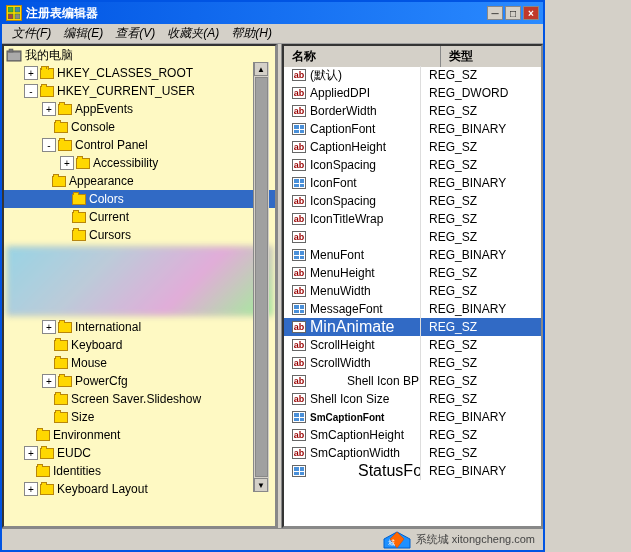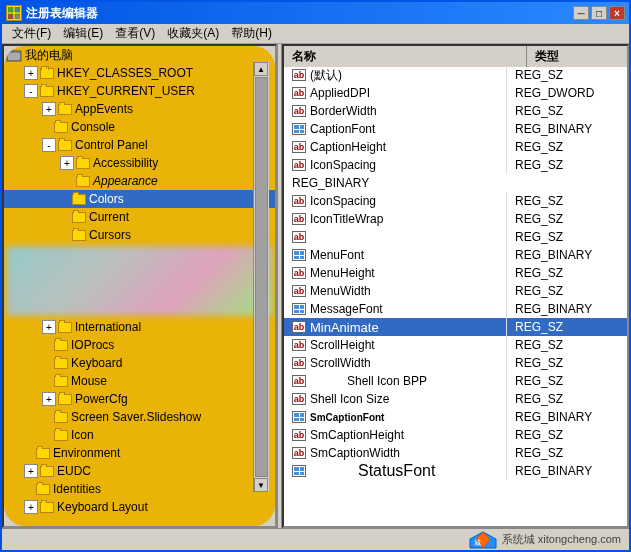--- a/index.html
+++ b/index.html
@@ -5,21 +5,21 @@
     * { margin: 0; padding: 0; box-sizing: border-box; }
     body {
       font-family: 'SimSun', 'MS Song', sans-serif;
       font-size: 12px;
       background: #d4d0c8;
       width: 631px;
       height: 552px;
       overflow: hidden;
     }
     .window {
-      width: 631px;
+      width: 545px;
       height: 552px;
       border: 2px solid #0054e3;
       background: #d4d0c8;
       display: flex;
       flex-direction: column;
     }
     .title-bar {
       background: linear-gradient(to right, #0054e3, #2a8aff);
       height: 22px;
       display: flex;
@@ -65,20 +65,21 @@
     }
     .title-btn.close { background: #c0392b; color: white; }
     .menu-bar {
       height: 20px;
       background: #d4d0c8;
       display: flex;
       align-items: center;
       padding: 0 4px;
       border-bottom: 1px solid #a0a0a0;
       flex-shrink: 0;
+      font-style: italic;
     }
     .menu-item {
       padding: 2px 6px;
       cursor: pointer;
       font-size: 12px;
       color: #000;
     }
     .main-area {
       display: flex;
       flex: 1;
@@ -199,21 +200,21 @@
     <span class="menu-item">文件(F)</span>
     <span class="menu-item">编辑(E)</span>
     <span class="menu-item">查看(V)</span>
     <span class="menu-item">收藏夹(A)</span>
     <span class="menu-item">帮助(H)</span>
   </div>
 
   <div class="main-area">
 
     <div style="display:flex; width:275px; flex-shrink:0; flex-direction:column; border:2px inset #888;">
-      <div style="flex:1; overflow:auto; background:#eab308;border-radius:21px;">
+      <div style="flex:1; overflow:auto; background:#fef9c3;">
 
         <div class="tree-item" style="padding-left:2px;">
           <svg width="16" height="14" viewBox="0 0 16 14" style="margin-right:3px; flex-shrink:0;">
             <rect x="1" y="3" width="14" height="10" fill="#888" stroke="#555" stroke-width="1"></rect>
             <rect x="2" y="5" width="12" height="7" fill="#aaa"></rect>
             <rect x="3" y="1" width="4" height="3" fill="#777" stroke="#555" stroke-width="0.5"></rect>
           </svg>
           <span class="tree-label">我的电脑</span>
         </div>
 
@@ -264,21 +265,21 @@
 
         <div class="tree-item" style="padding-left:40px;">
           <span style="width:14px; display:inline-block;"></span>
           <div class="expand-btn">+</div>
           <div style="flex-shrink:0; margin-right:3px; width:14px; height:11px; background:#ffd700; border:1px solid #b8860b; position:relative;">
               <div style="position:absolute;top:-3px;left:0;width:6px;height:3px;background:#ffd700;border:1px solid #b8860b;border-bottom:none;"></div>
             </div>
           <span class="tree-label">Accessibility</span>
         </div>
 
-        <div class="tree-item" style="padding-left:44px;font-style:italic;">
+        <div class="tree-item" style="padding-left:20px;">
           <span style="width:14px; display:inline-block;"></span>
           <span style="width:14px; display:inline-block;"></span>
           <div style="flex-shrink:0; margin-right:3px; width:14px; height:11px; background:#ffd700; border:1px solid #b8860b; position:relative;">
               <div style="position:absolute;top:-3px;left:0;width:6px;height:3px;background:#ffd700;border:1px solid #b8860b;border-bottom:none;"></div>
             </div>
           <span class="tree-label">Appearance</span>
         </div>
 
         <div class="tree-item selected" style="padding-left:40px;">
           <span style="width:14px; display:inline-block;"></span>
@@ -311,28 +312,20 @@
 
         <div class="tree-item" style="padding-left:22px;">
           <span style="width:14px; display:inline-block;"></span>
           <div class="expand-btn">+</div>
           <div style="flex-shrink:0; margin-right:3px; width:14px; height:11px; background:#ffd700; border:1px solid #b8860b; position:relative;">
               <div style="position:absolute;top:-3px;left:0;width:6px;height:3px;background:#ffd700;border:1px solid #b8860b;border-bottom:none;"></div>
             </div>
           <span class="tree-label">International</span>
         </div>
 
-        <div class="tree-item" style="padding-left:22px;">
-          <span style="width:14px; display:inline-block;"></span>
-          <span style="width:14px; display:inline-block;"></span>
-          <div style="flex-shrink:0; margin-right:3px; width:14px; height:11px; background:#ffd700; border:1px solid #b8860b; position:relative;">
-              <div style="position:absolute;top:-3px;left:0;width:6px;height:3px;background:#ffd700;border:1px solid #b8860b;border-bottom:none;"></div>
-            </div>
-          <span class="tree-label">IOProcs</span>
-        </div>
 
         <div class="tree-item" style="padding-left:22px;">
           <span style="width:14px; display:inline-block;"></span>
           <span style="width:14px; display:inline-block;"></span>
           <div style="flex-shrink:0; margin-right:3px; width:14px; height:11px; background:#ffd700; border:1px solid #b8860b; position:relative;">
               <div style="position:absolute;top:-3px;left:0;width:6px;height:3px;background:#ffd700;border:1px solid #b8860b;border-bottom:none;"></div>
             </div>
           <span class="tree-label">Keyboard</span>
         </div>
 
@@ -362,21 +355,21 @@
             </div>
           <span class="tree-label">Screen Saver.Slideshow</span>
         </div>
 
         <div class="tree-item" style="padding-left:22px;">
           <span style="width:14px; display:inline-block;"></span>
           <span style="width:14px; display:inline-block;"></span>
           <div style="flex-shrink:0; margin-right:3px; width:14px; height:11px; background:#ffd700; border:1px solid #b8860b; position:relative;">
               <div style="position:absolute;top:-3px;left:0;width:6px;height:3px;background:#ffd700;border:1px solid #b8860b;border-bottom:none;"></div>
             </div>
-          <span class="tree-label">Icon</span>
+          <span class="tree-label">Size</span>
         </div>
 
         <div class="tree-item" style="padding-left:4px;">
           <span style="width:14px; display:inline-block;"></span>
           <span style="width:14px; display:inline-block;"></span>
           <div style="flex-shrink:0; margin-right:3px; width:14px; height:11px; background:#ffd700; border:1px solid #b8860b; position:relative;">
               <div style="position:absolute;top:-3px;left:0;width:6px;height:3px;background:#ffd700;border:1px solid #b8860b;border-bottom:none;"></div>
             </div>
           <span class="tree-label">Environment</span>
         </div>
@@ -479,20 +472,29 @@
           <div class="table-row">
     <div class="cell" style="display:flex;align-items:center;">
       <div style="background:#fff;border:1px solid #666;font-size:9px;font-weight:bold;width:14px;height:12px;color:#900;display:flex;align-items:center;justify-content:center;flex-shrink:0;margin-right:4px;">ab</div>
       <span style="font-size:12px;">IconSpacing</span>
     </div>
     <div class="cell" style="border-right:none;">
       <span style="font-size:12px;">REG_SZ</span>
     </div>
   </div>
           <div class="table-row">
+    <div class="cell" style="display:flex;align-items:center;">
+      <div style="background:#fff;border:1px solid #666;width:14px;height:12px;display:grid;grid-template-columns:1fr 1fr;grid-template-rows:1fr 1fr;gap:1px;padding:1px;flex-shrink:0;margin-right:4px;">
+                <div style="background:#4a90d9;"></div>
+                <div style="background:#4a90d9;"></div>
+                <div style="background:#4a90d9;"></div>
+                <div style="background:#4a90d9;"></div>
+              </div>
+      <span style="font-size:12px;">IconFont</span>
+    </div>
     <div class="cell" style="border-right:none;">
       <span style="font-size:12px;">REG_BINARY</span>
     </div>
   </div>
           <div class="table-row">
     <div class="cell" style="display:flex;align-items:center;">
       <div style="background:#fff;border:1px solid #666;font-size:9px;font-weight:bold;width:14px;height:12px;color:#900;display:flex;align-items:center;justify-content:center;flex-shrink:0;margin-right:4px;">ab</div>
       <span style="font-size:12px;">IconSpacing</span>
     </div>
     <div class="cell" style="border-right:none;">
@@ -558,21 +560,21 @@
               </div>
       <span style="font-size:12px;">MessageFont</span>
     </div>
     <div class="cell" style="border-right:none;">
       <span style="font-size:12px;">REG_BINARY</span>
     </div>
   </div>
           <div class="table-row selected">
     <div class="cell" style="display:flex;align-items:center;">
       <div style="background:#fff;border:1px solid #666;font-size:9px;font-weight:bold;width:14px;height:12px;color:#900;display:flex;align-items:center;justify-content:center;flex-shrink:0;margin-right:4px;">ab</div>
-      <span style="font-size:13px;">MinAnimate</span>
+      <span style="font-size:16px;">MinAnimate</span>
     </div>
     <div class="cell" style="border-right:none;">
       <span style="font-size:12px;">REG_SZ</span>
     </div>
   </div>
           <div class="table-row">
     <div class="cell" style="display:flex;align-items:center;">
       <div style="background:#fff;border:1px solid #666;font-size:9px;font-weight:bold;width:14px;height:12px;color:#900;display:flex;align-items:center;justify-content:center;flex-shrink:0;margin-right:4px;">ab</div>
       <span style="font-size:12px;">ScrollHeight</span>
     </div>

